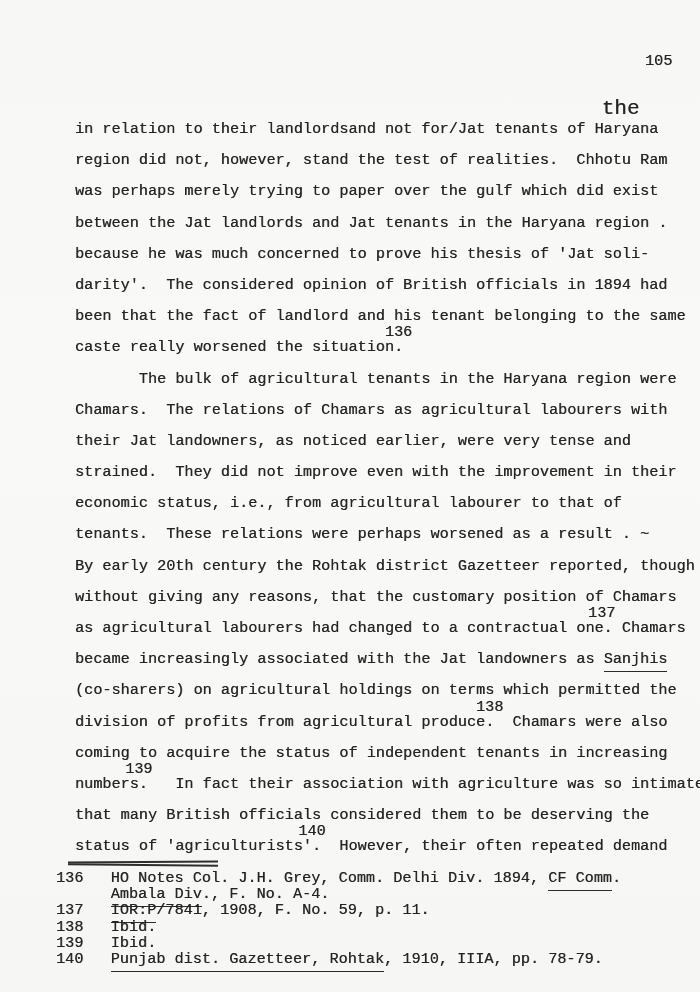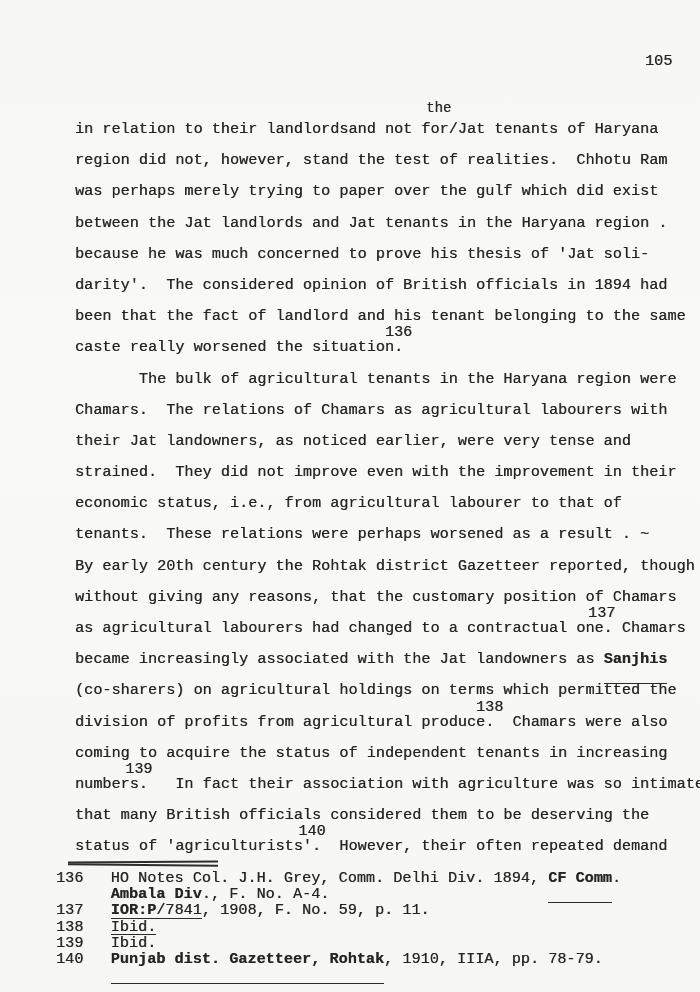--- a/index.html
+++ b/index.html
@@ -22,23 +22,23 @@
   .body-text{
     position:absolute; left:75px; top:114px; width:640px;
     font-size:15.2px; line-height:31.2px;
     white-space:pre;
   }
   .line{ position:relative; height:31.2px; }
   .sup{
     position:absolute; top:-7px; line-height:15px; font-size:15.2px;
   }
   .insertion{
-    position:absolute; top:-13px; line-height:15px; font-size:14px;
+    position:absolute; top:-13px; line-height:15px; font-size:21px;
   }
-  .u{ border-bottom:1.6px solid #2b2b2b; padding-bottom:15px;font-weight:bold; }
+  .u{ border-bottom:1.6px solid #2b2b2b; padding-bottom:3px; }
   .fsep{ position:absolute; left:68px; top:861px; width:150px; height:6px; }
   .fsep::before,.fsep::after{
     content:""; position:absolute; left:0; right:0; height:1.8px; background:#2e2e2e;
   }
   .fsep::before{ top:0; transform:skewY(-0.4deg); }
   .fsep::after{ top:3.2px; transform:skewY(0.5deg); }
   .footnotes{
     position:absolute; left:56px; top:870px; width:620px;
     font-size:15.2px; line-height:16.2px;
     white-space:pre;

